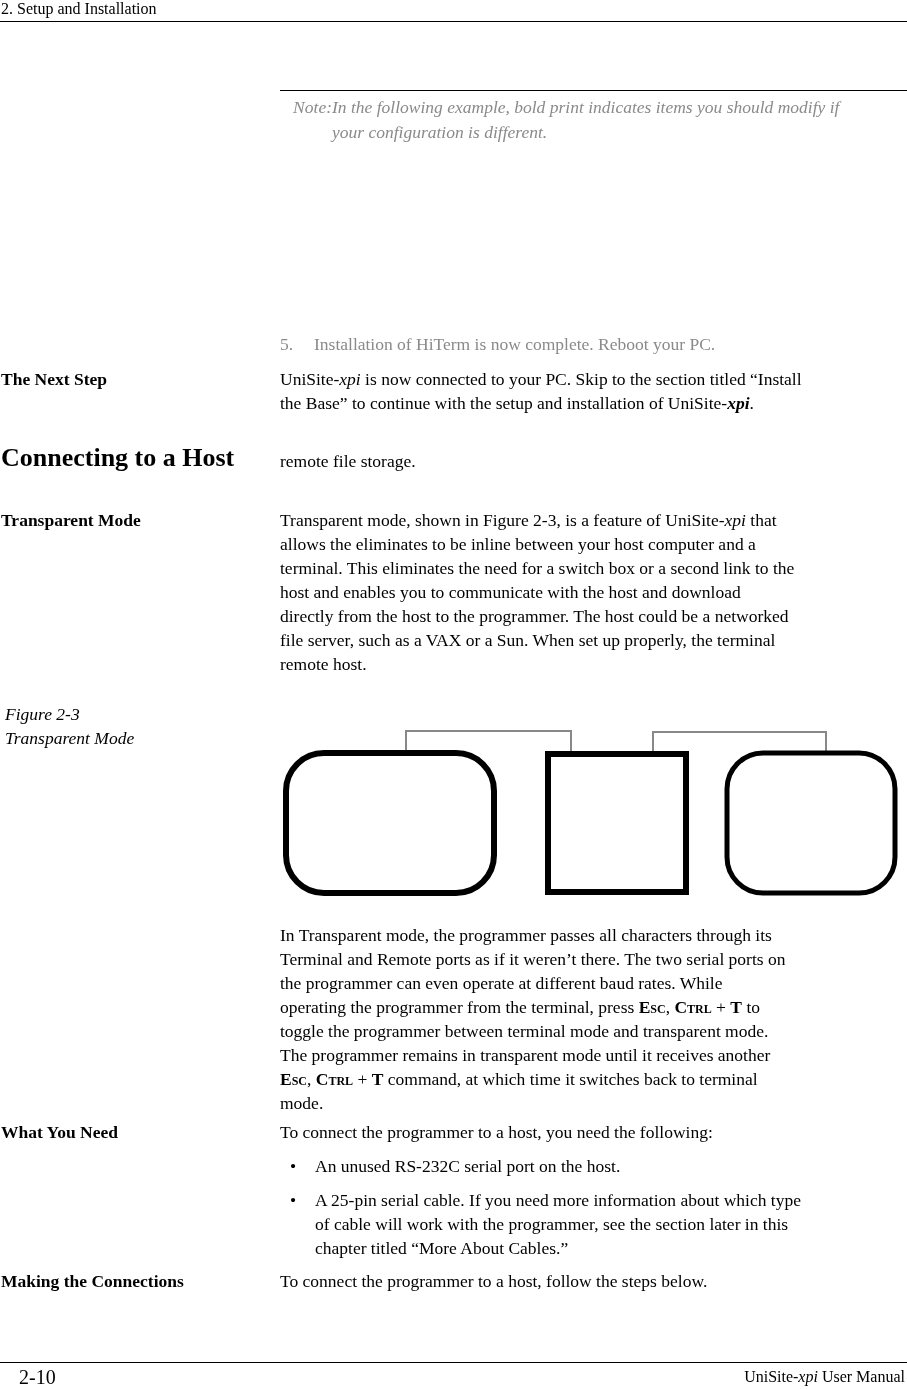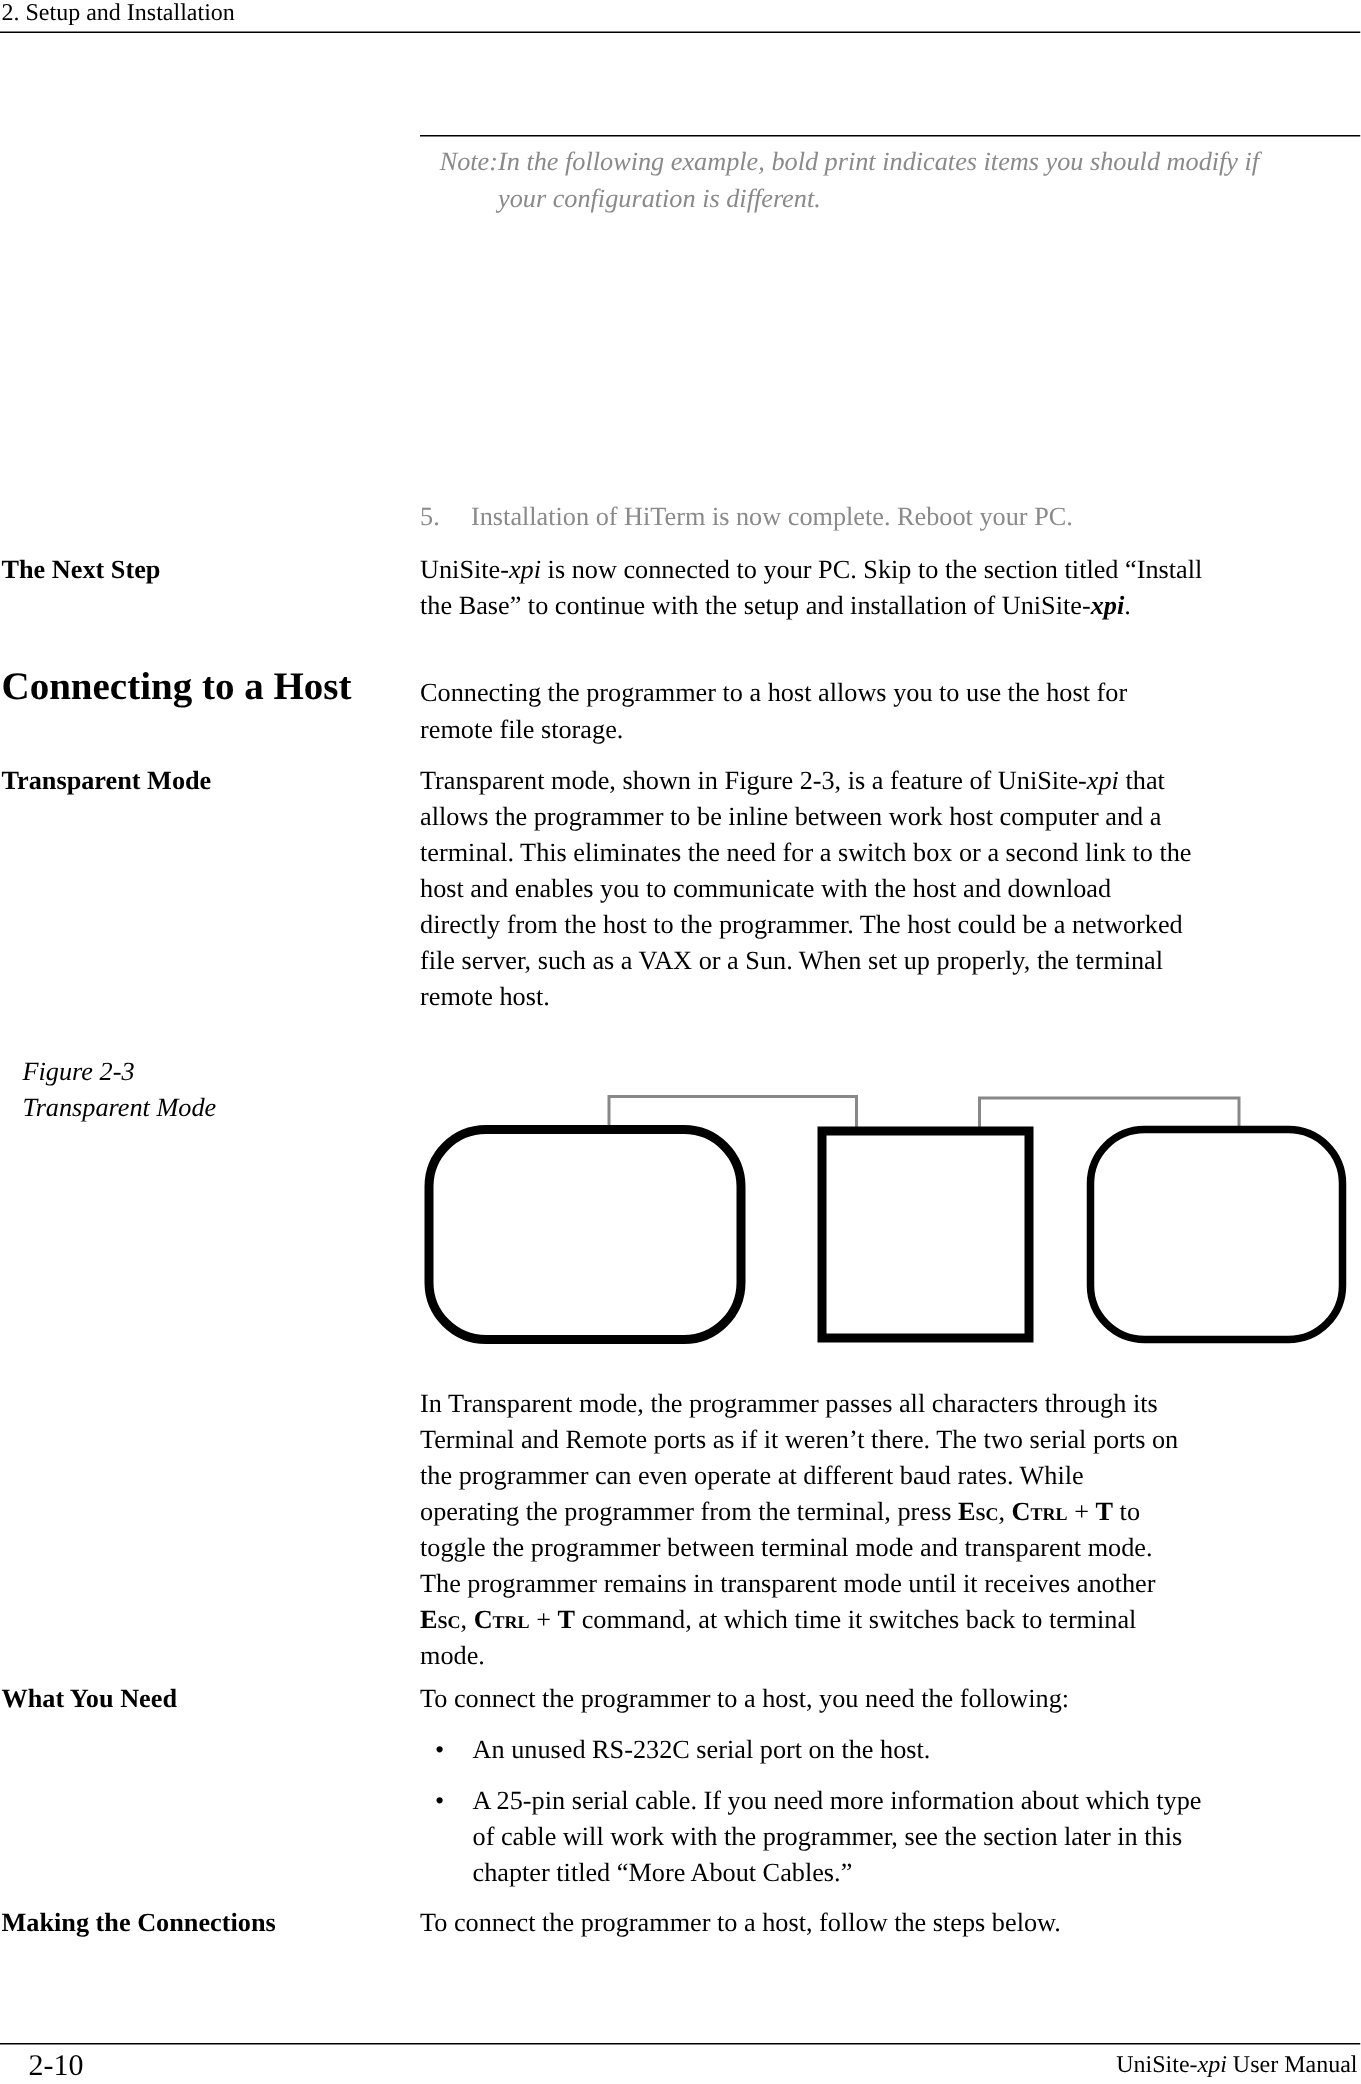--- a/index.html
+++ b/index.html
@@ -25,21 +25,21 @@
     left: 280px; top: 332px; color: #8a8a8a; font-size: 17.5px; line-height: 25px;
   }
   .step .num { display: inline-block; width: 34px; }
   .side-head {
     left: 1px; font-weight: bold; font-size: 17.5px; line-height: 24px;
   }
   .side-head-big {
     left: 1px; font-weight: bold; font-size: 26px; line-height: 30px;
   }
   .side-caption {
-    left: 15px; font-style: italic; font-size: 17.5px; line-height: 24px;
+    left: 5px; font-style: italic; font-size: 17.5px; line-height: 24px;
   }
   .body-text {
     left: 280px; width: 627px; font-size: 17.5px; line-height: 24px;
   }
   .body-text p { margin: 0; }
   .sc { font-variant: small-caps; font-weight: bold; }
   .b { font-weight: bold; }
   .i { font-style: italic; }
   .bullets { left: 280px; width: 627px; font-size: 17.5px; line-height: 24px; }
   .bullet-item { position: relative; padding-left: 35px; }
@@ -66,28 +66,27 @@
 </div>
 
 <div class="abs side-head" style="top:367px">The Next Step</div>
 <div class="abs body-text" style="top:367px">
   <p><span>UniSite-</span><span class="i">xpi</span><span> is now connected to your PC. Skip to the section titled “Install</span></p>
   <p><span>the Base” to continue with the setup and installation of UniSite-</span><span class="i b">xpi</span><span>.</span></p>
 </div>
 
 <div class="abs side-head-big" style="top:443px">Connecting to a Host</div>
 <div class="abs body-text" style="top:449px;line-height:25px">
-  <p>Connecting the programmer to a host allows you to use the host for</p>
   <p>remote file storage.</p>
 </div>
 
 <div class="abs side-head" style="top:508px">Transparent Mode</div>
 <div class="abs body-text" style="top:508px">
   <p><span>Transparent mode, shown in Figure 2-3, is a feature of UniSite-</span><span class="i">xpi</span><span> that</span></p>
-  <p>allows the programmer to be inline between work host computer and a</p>
+  <p>allows the eliminates to be inline between your host computer and a</p>
   <p>terminal. This eliminates the need for a switch box or a second link to the</p>
   <p>host and enables you to communicate with the host and download</p>
   <p>directly from the host to the programmer. The host could be a networked</p>
   <p>file server, such as a VAX or a Sun. When set up properly, the terminal</p>
   <p>remote host.</p>
 </div>
 
 <div class="abs side-caption" style="top:702px">
   <div>Figure 2-3</div>
   <div>Transparent Mode</div>

